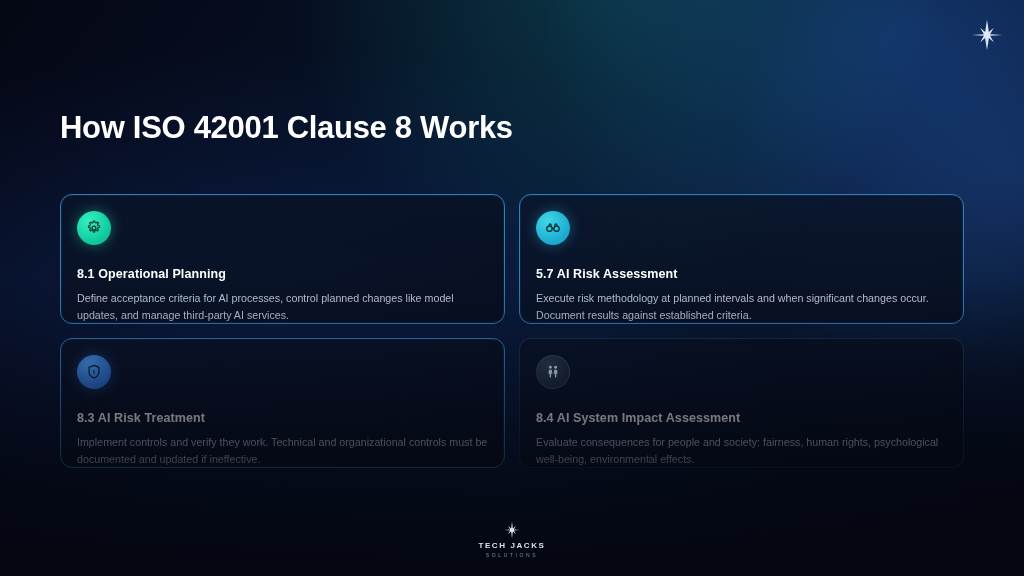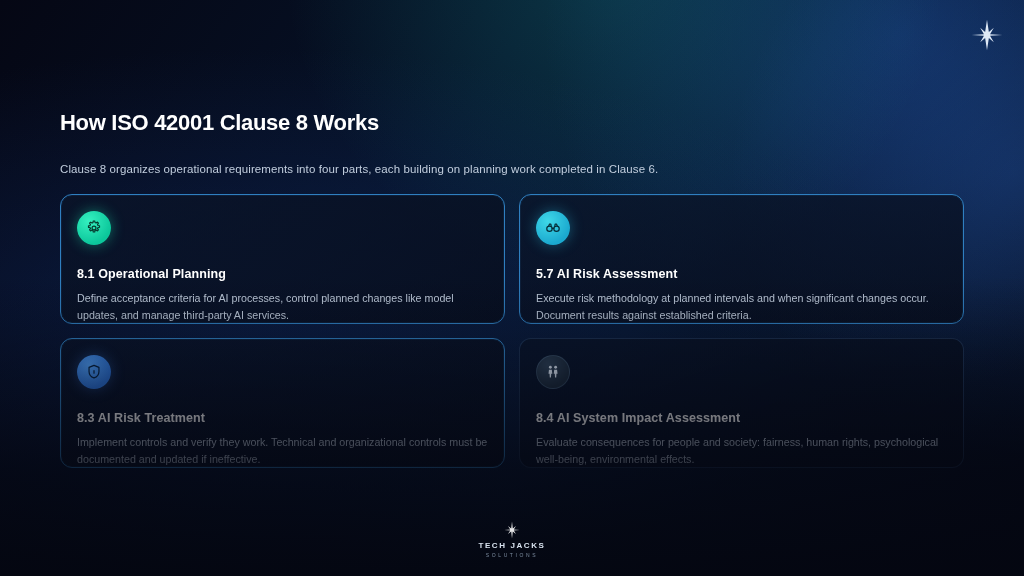--- a/index.html
+++ b/index.html
@@ -35,21 +35,21 @@
     position: absolute;
     top: 18px; right: 20px;
     width: 34px; height: 34px;
     opacity: .95;
     z-index: 3;
   }
 
   .title {
     position: absolute;
     top: 110px; left: 60px;
-    font-size: 22px;
+    font-size: 31px;
     font-weight: bold;
     letter-spacing: -0.3px;
     color: #ffffff;
   }
   .subtitle {
     position: absolute;
     top: 163px; left: 60px;
     font-size: 11.5px;
     color: #c2cede;
     letter-spacing: 0.1px;
@@ -144,21 +144,20 @@
 </head>
 <body>
 
 <div id="slide">
 
   <svg class="sparkle-tr" viewBox="0 0 40 40">
     <path d="M20 2 L22.2 16.6 L28 11.5 L23.6 19.2 L38 20 L23.6 20.8 L28 28.5 L22.2 23.4 L20 38 L17.8 23.4 L12 28.5 L16.4 20.8 L2 20 L16.4 19.2 L12 11.5 L17.8 16.6 Z" fill="#e9f3ff"></path>
   </svg>
 
   <div class="title">How ISO 42001 Clause 8 Works</div>
-  <div class="subtitle">Clause 8 organizes operational requirements into four parts, each building on planning work completed in Clause 6.</div>
 
   <div class="grid">
 
     <div class="card accent">
       <div class="icon-badge teal">
         <svg width="18" height="18" viewBox="0 0 24 24">
           <path d="M12 8.6a3.4 3.4 0 100 6.8 3.4 3.4 0 000-6.8zm0 1.6a1.8 1.8 0 110 3.6 1.8 1.8 0 010-3.6z" fill="#05372c"></path>
           <path d="M11 2.6h2l.35 2.1c.5.14.98.34 1.42.6l1.76-1.23 1.41 1.41-1.22 1.77c.26.44.46.91.6 1.41l2.08.34v2l-2.08.35a5.9 5.9 0 01-.6 1.41l1.22 1.77-1.41 1.41-1.76-1.23c-.44.26-.92.46-1.42.6L13 17.4h-2l-.35-2.09a5.9 5.9 0 01-1.42-.6l-1.76 1.23-1.41-1.41 1.22-1.77a5.9 5.9 0 01-.6-1.41L4.6 11.1v-2l2.08-.34c.14-.5.34-.97.6-1.41L6.06 5.58l1.41-1.41 1.76 1.23c.44-.26.92-.46 1.42-.6L11 2.6z" fill="none" stroke="#05372c" stroke-width="1.5" stroke-linejoin="round"></path>
         </svg>
       </div>

